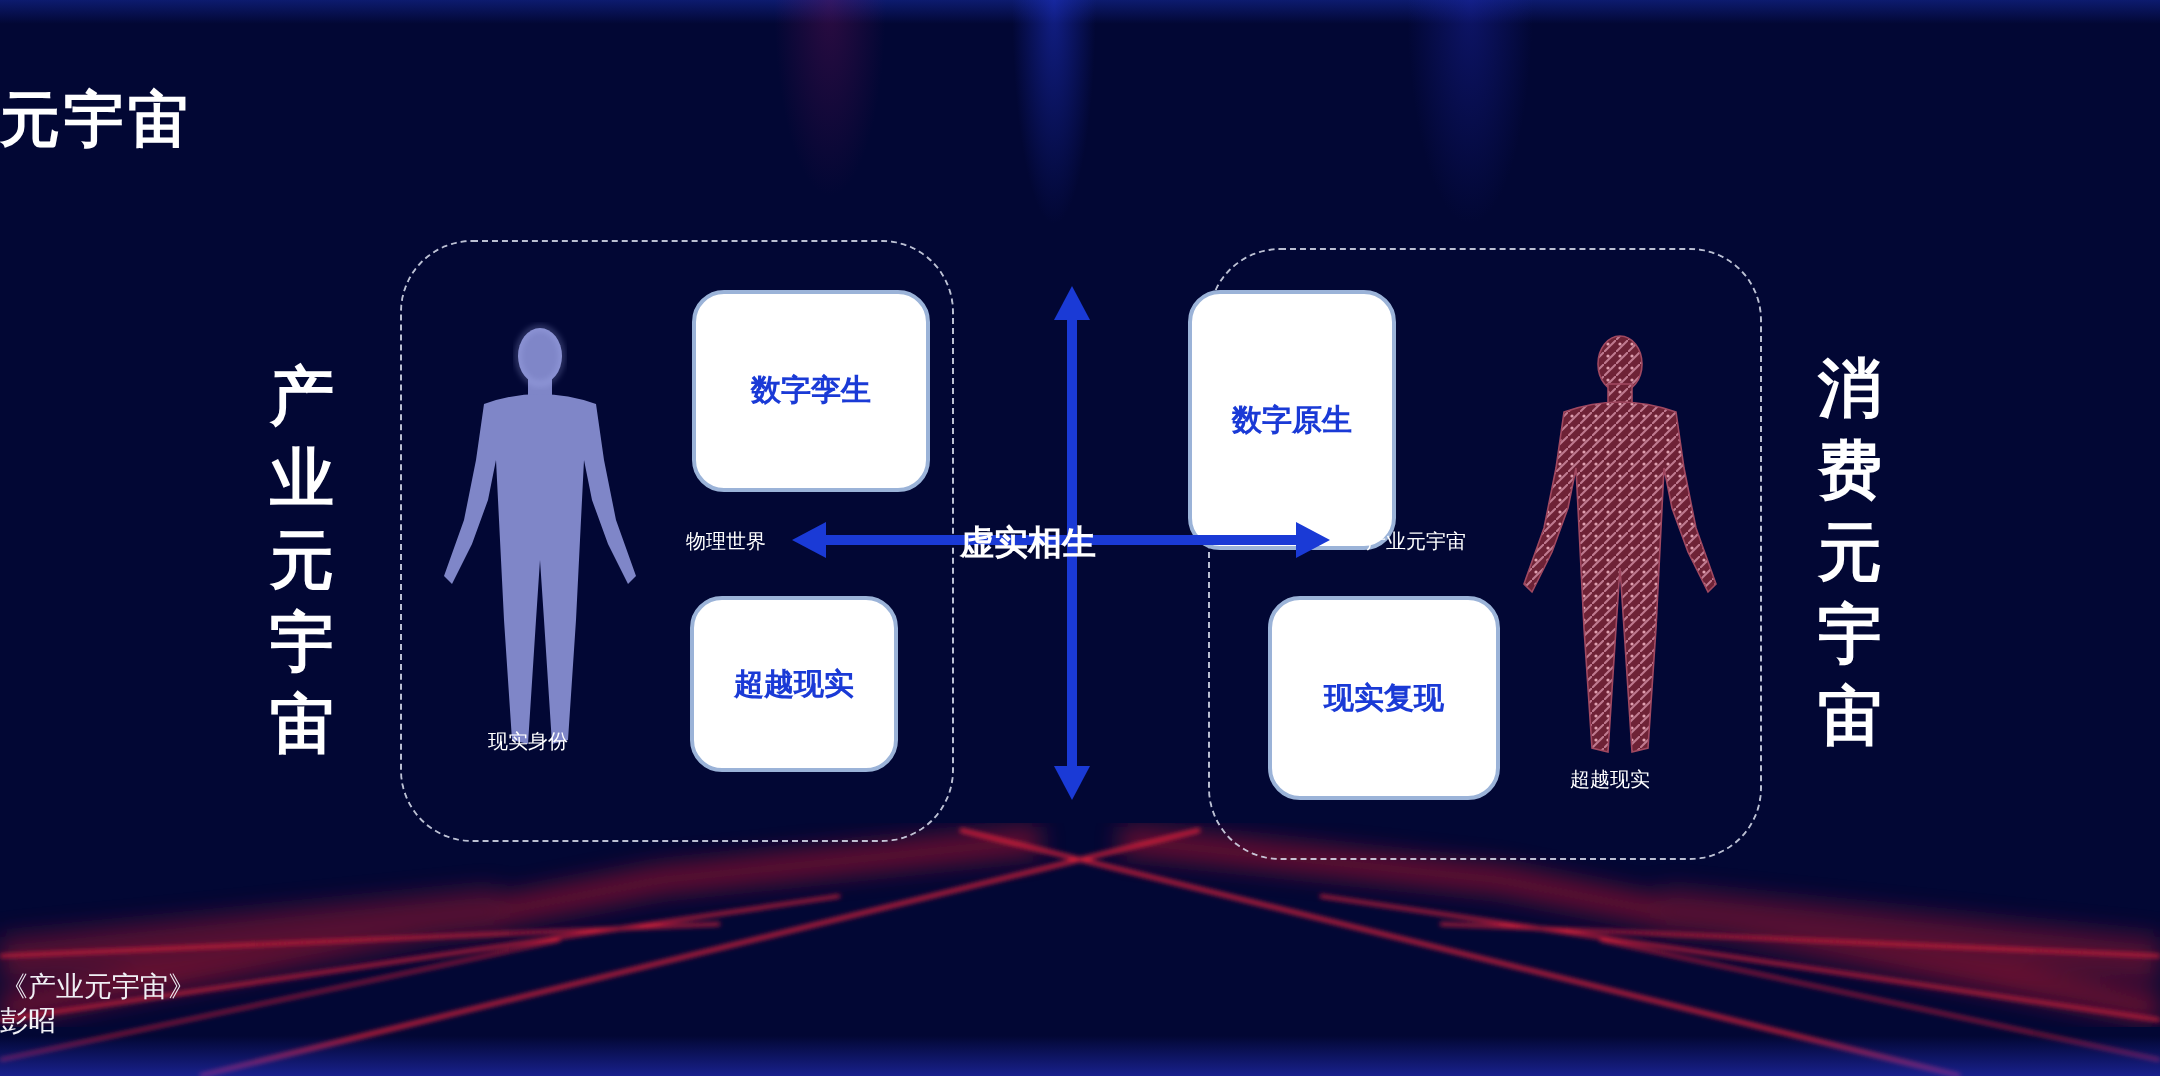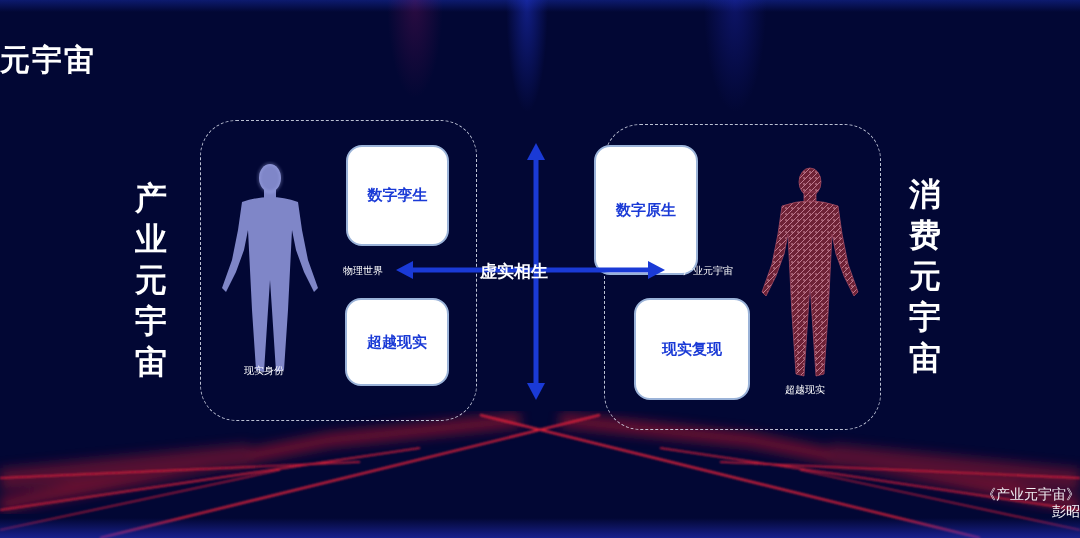--- a/index.html
+++ b/index.html
@@ -46,21 +46,21 @@
     border:2px solid #9bb3d8; box-sizing:border-box;
     display:flex; align-items:center; justify-content:center;
     color:#1a3ad6; font-weight:bold; font-size:15px;
   }
   .lbl { position:absolute; color:#fff; font-weight:normal; font-size:10px; }
   .center-lbl {
     position:absolute; left:480px; top:260px; width:114px; text-align:left;
     color:#fff; font-weight:bold; font-size:17px;
   }
   .credit {
-    position:absolute; left:0; width:1080px; text-align:right; color:#f0f0f5;
+    position:absolute; left:0; width:1080px; text-align:left; color:#f0f0f5;
     font-size:14px; line-height:17px;
   }
 </style>
 </head>
 <body>
 
 <div class="bg">
   <div class="glow-top"></div>
   <svg class="lines" width="1080" height="538">
     <defs>
@@ -118,21 +118,21 @@
   <g fill="#7f86c8">
     <ellipse cx="50" cy="18" rx="11" ry="14"></ellipse>
     <rect x="44" y="28" width="12" height="10"></rect>
     <path d="M22 42 Q50 32 78 42 L82 70 L88 100 L98 128 L94 132 L84 112 L76 90 L72 70 L70 110 L68 150 L64 210 L56 212 L52 150 L50 120 L48 150 L44 212 L36 210 L32 150 L30 110 L28 70 L24 90 L16 112 L6 132 L2 128 L12 100 L18 70 Z"></path>
   </g>
   <g filter="url(#fg1)" opacity="0.4" fill="none" stroke="#b8c0ff" stroke-width="2">
     <ellipse cx="50" cy="18" rx="11" ry="14"></ellipse>
   </g>
 </svg>
 <div class="lbl" style="left:244px;top:364px">现实身份</div>
-<div class="card" style="left:346px;top:145px;width:103px;height:101px">数字孪生</div>
+<div class="card" style="left:346px;top:145px;width:119px;height:101px">数字孪生</div>
 <div class="card" style="left:345px;top:298px;width:104px;height:88px">超越现实</div>
 <div class="lbl" style="left:343px;top:264px">物理世界</div>
 
 <div class="panel right"></div>
 <svg style="position:absolute;left:760px;top:164px" width="100" height="222" viewBox="0 0 100 222">
   <defs>
     <pattern id="noise" width="6" height="6" patternUnits="userSpaceOnUse">
       <rect width="6" height="6" fill="#6e2236"></rect>
       <path d="M0 6 L6 0" stroke="#c07a90" stroke-width="1"></path>
       <circle cx="2" cy="2" r="0.8" fill="#e0a0b0"></circle>

